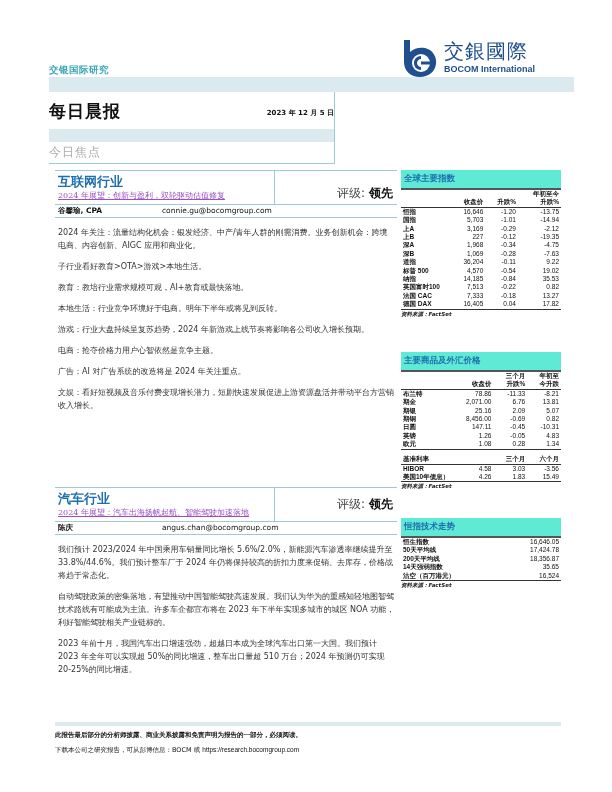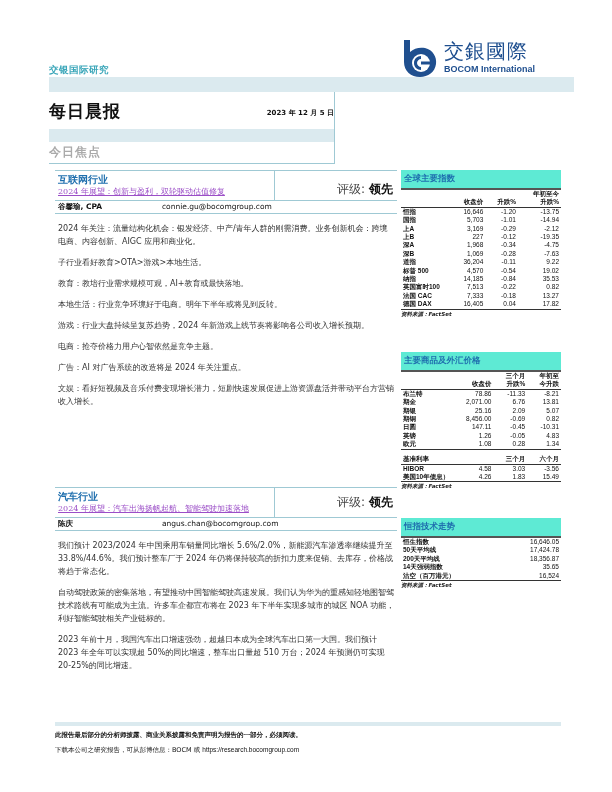--- a/index.html
+++ b/index.html
@@ -11,28 +11,28 @@
   .logo-mark { position: absolute; left: 0; top: 2px; width: 38px; height: 40px; }
   .logo-cn { position: absolute; left: 44px; top: 2px; font-size: 20px; color: #1f4f8f; letter-spacing: 1px; font-family: "DejaVu Sans", sans-serif; }
   .logo-en { position: absolute; left: 44px; top: 28px; font-size: 9px; font-weight: bold; color: #1f4f8f; font-family: "Liberation Sans", sans-serif; }
 
   .band-top { position: absolute; left: 49px; top: 77px; width: 525px; height: 15px; background: #dbeaef; }
 
   .title-box { position: absolute; left: 49px; top: 92px; width: 286px; height: 72px; border-right: 1px solid #9fc9d4; border-bottom: 1px solid #9fc9d4; }
   .main-title { position: absolute; left: 0; top: 8px; font-size: 17px; font-weight: bold; color: #111; font-family: "DejaVu Serif", serif; letter-spacing: 1px; }
   .date { position: absolute; right: 0; top: 16px; font-size: 7px; font-weight: bold; color: #111; }
   .band-mid { position: absolute; left: 0; top: 37px; width: 285px; height: 13px; background: #dbeaef; }
-  .focus { position: absolute; left: 0; top: 52px; font-size: 12px; font-weight: bold; color: #aaaaaa; font-family: "DejaVu Serif", serif; letter-spacing: 1px; }
+  .focus { position: absolute; left: 0; top: 52px; font-size: 12px; font-weight: normal; color: #aaaaaa; font-family: "DejaVu Serif", serif; letter-spacing: 1px; }
 
   
   .card { position: absolute; left: 55px; width: 342px; }
   .card-head { border-top: 1px solid #9fc9d4; border-bottom: 1px solid #9fc9d4; display: flex; }
   .card-head-left { width: 220px; padding: 2px 3px; border-right: 1px solid #9fc9d4; }
   .card-head-right { flex: 1; padding: 2px 4px; display: flex; align-items: flex-end; font-size: 12px; color: #444; justify-content: flex-end; }
-  .industry { font-size: 10px; font-weight: bold; color: #1f6fae; font-family: Liberation Sans, sans-serif; }
+  .industry { font-size: 13px; font-weight: bold; color: #1f6fae; font-family: Liberation Sans, sans-serif; }
   .report-link { font-size: 8px; color: #9b4ec7; text-decoration: underline; line-height: 1.35; font-family: "DejaVu Serif", serif; }
   .rating-val { font-weight: bold; color: #111; margin-left: 4px; }
   .author-row { display: flex; border-bottom: 1px solid #9fc9d4; font-size: 7.5px; padding: 1px 3px; }
   .author-name { width: 104px; font-weight: bold; color: #111; }
   .author-email { color: #111; text-align: right; }
   .para { font-size: 8px; line-height: 13px; color: #333; margin-top: 8px; padding-left: 3px; padding-right: 2px; }
 
   
   .rcol { position: absolute; left: 401px; width: 160px; }
   .sec-title { background: #5eead4; font-size: 8.5px; font-weight: bold; color: #1f6fae; padding: 3px 3px; border-bottom: 2px solid #555; font-family: "DejaVu Serif", serif; }

